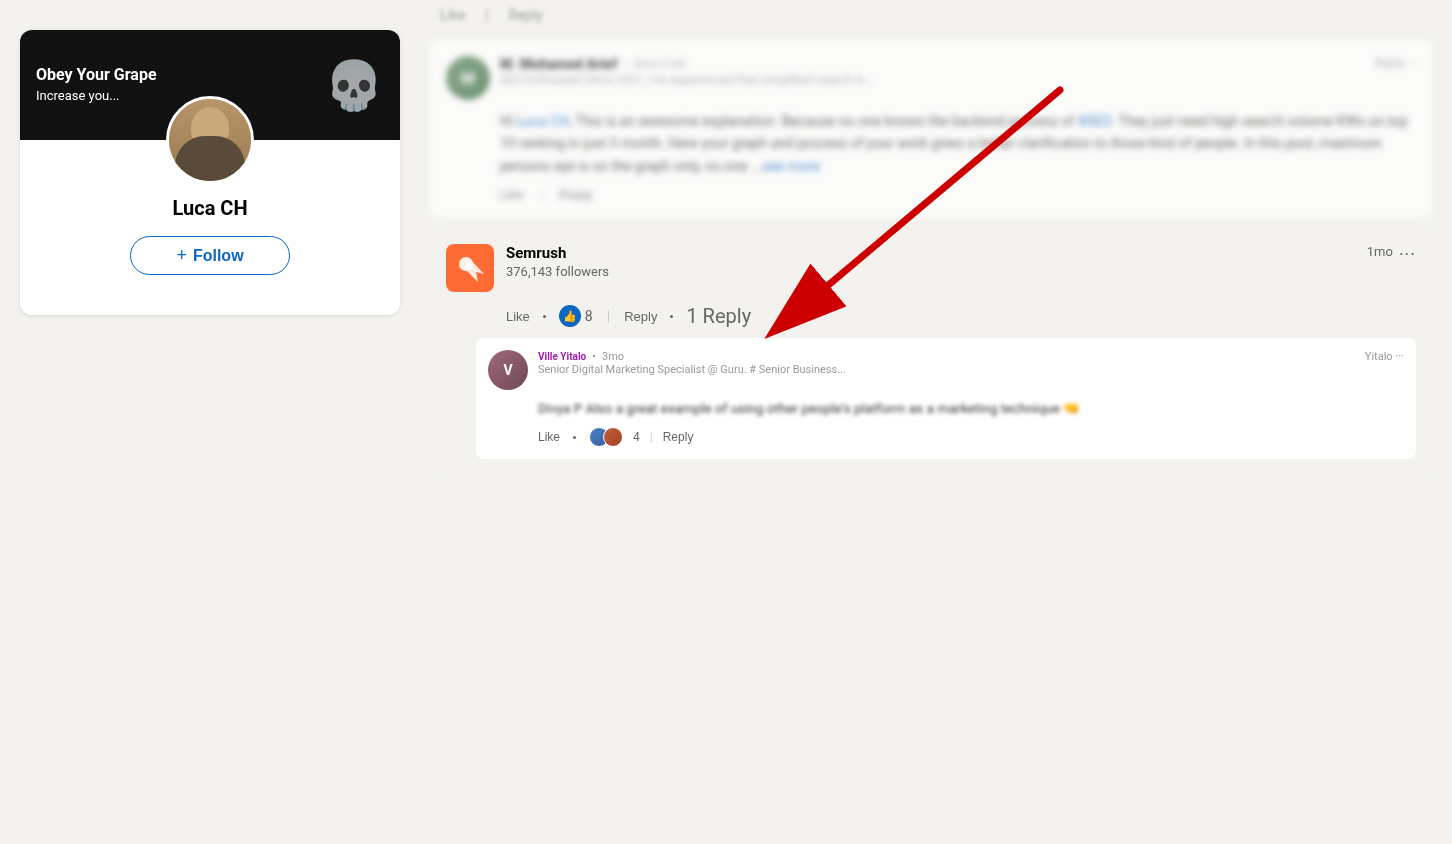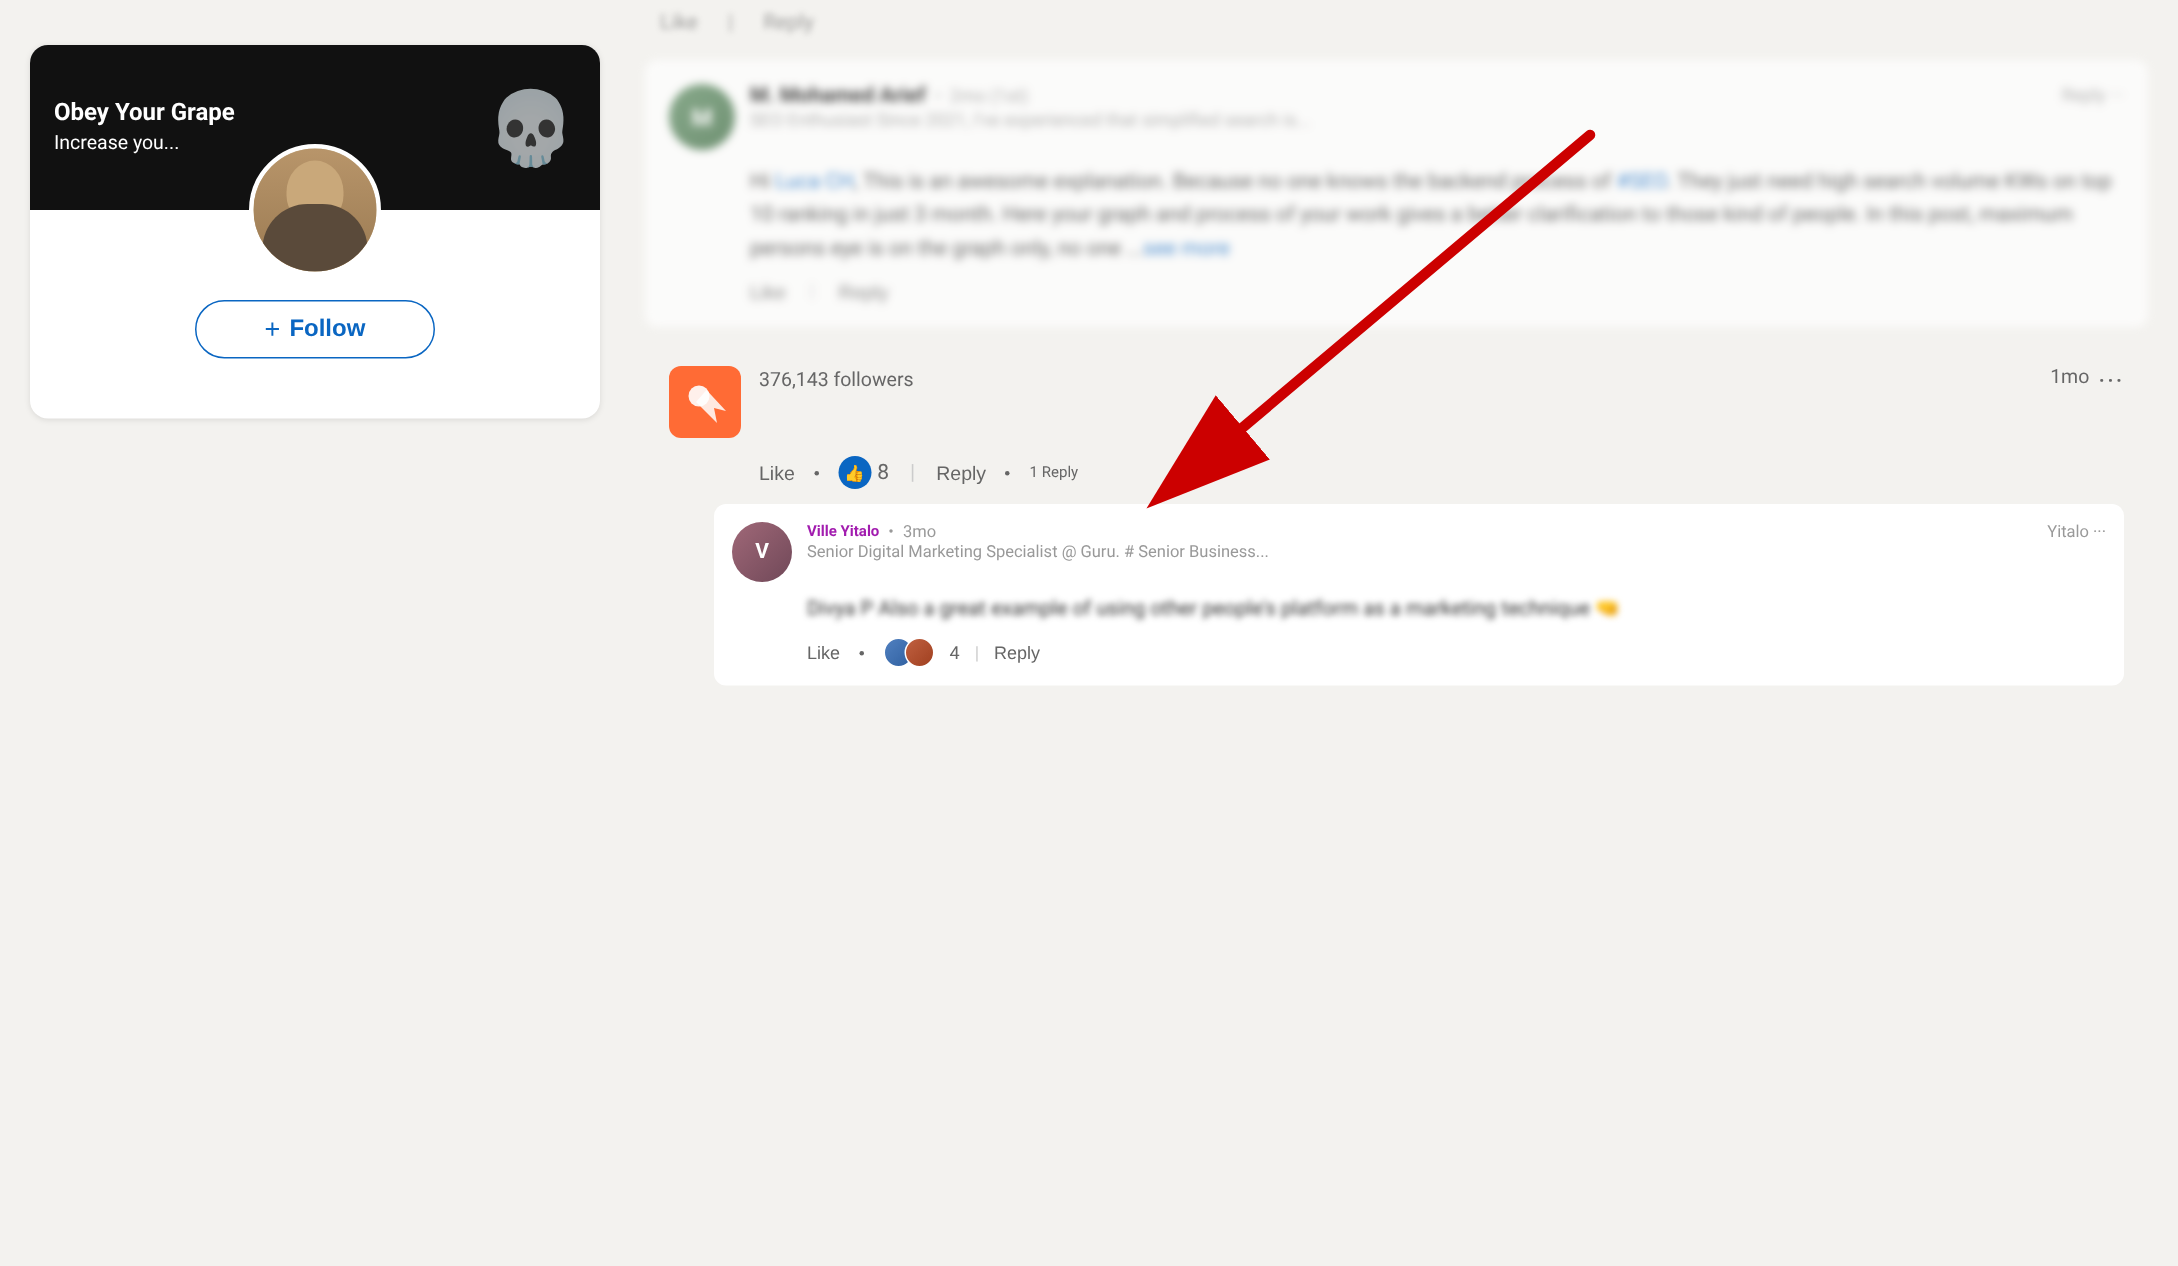--- a/index.html
+++ b/index.html
@@ -534,20 +534,21 @@
 
     <div class="profile-avatar-wrap">
       <div class="profile-avatar">
         <div class="avatar-figure">
           <div class="avatar-head"></div>
           <div class="avatar-body"></div>
         </div>
       </div>
     </div>
 
+    <div class="profile-name">Luca CH</div>
 
 
     <button class="follow-btn">
       <span class="follow-plus">+</span>
       <span>Follow</span>
     </button>
 
   </div>
 </div>
 
@@ -587,40 +588,41 @@
   <div class="semrush-comment" style="position:relative;">
     <div class="semrush-header">
       <div class="semrush-avatar">
 
         <svg class="semrush-icon" viewBox="0 0 28 28" fill="none" xmlns="http://www.w3.org/2000/svg">
           <circle cx="10" cy="10" r="7" fill="white" opacity="0.9"></circle>
           <path d="M15 6 L28 20 L20 18 L22 28 L8 14 Z" fill="white" opacity="0.85"></path>
         </svg>
       </div>
       <div class="semrush-meta">
+        <div class="semrush-name">Semrush</div>
         <div class="semrush-followers">376,143 followers</div>
       </div>
       <div class="semrush-time">
         <span>1mo</span>
         <span class="three-dots">···</span>
       </div>
     </div>
 
 
     <div class="semrush-actions">
       <button class="action-btn">Like</button>
       <span class="dot-divider"></span>
       <div class="like-count">
         <div class="like-thumb">👍</div>
         <span>8</span>
       </div>
       <span style="color:#ccc;margin:0 4px;">|</span>
       <button class="action-btn">Reply</button>
       <span class="dot-divider"></span>
-      <span style="font-size:10px;color:#666;">1 Reply</span>
+      <span style="font-size:20px;color:#666;">1 Reply</span>
     </div>
 
     <div class="reply-block">
       <div class="reply-header">
         <div class="reply-avatar">
 
           <div style="width:100%;height:100%;background:linear-gradient(135deg,#a06878,#704858);display:flex;align-items:center;justify-content:center;color:#fff;font-weight:bold;font-size:14px;">V</div>
         </div>
         <div class="reply-meta">
           <div style="display:flex;align-items:center;gap:6px;">

